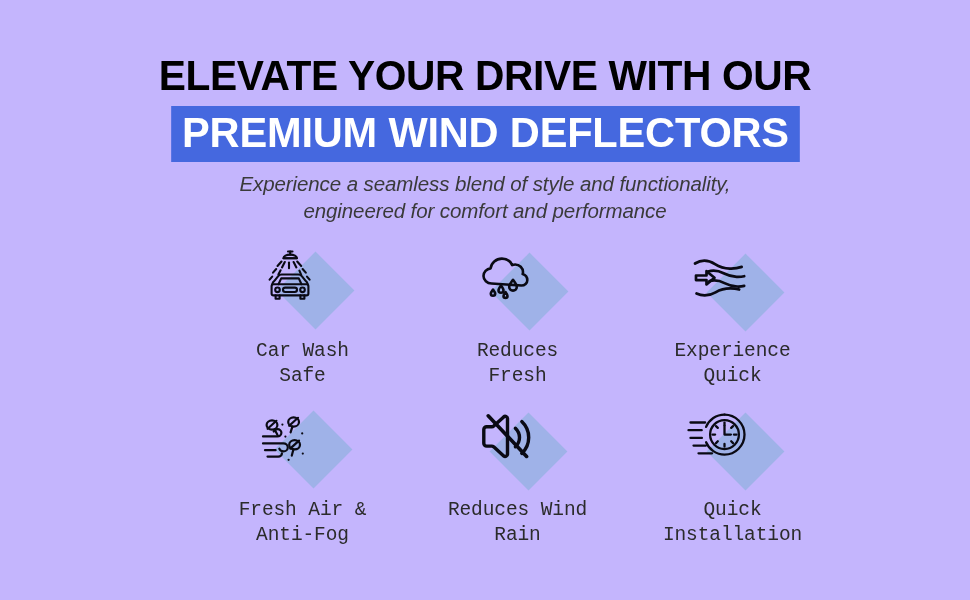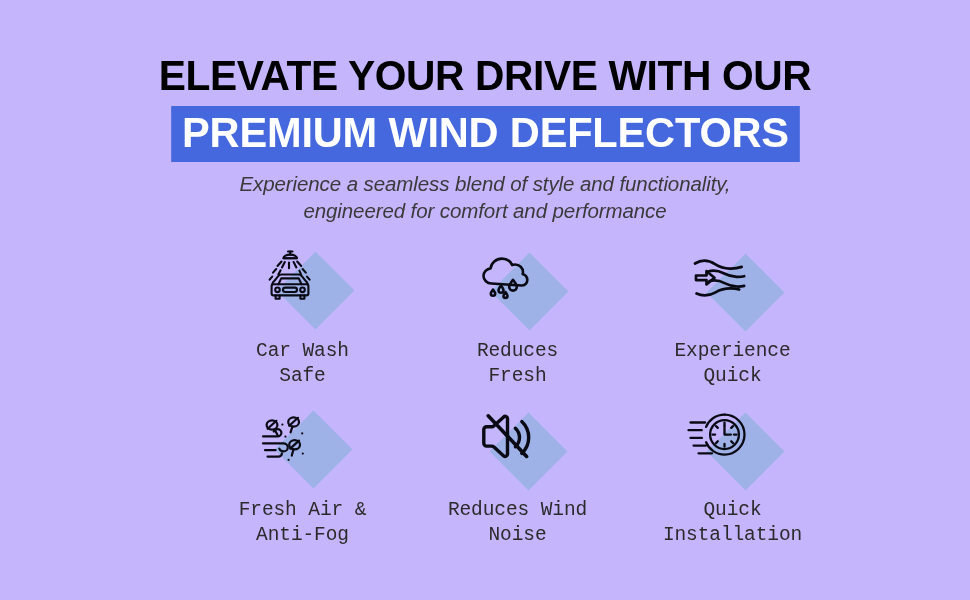--- a/index.html
+++ b/index.html
@@ -319,21 +319,21 @@
 
               <path d="M39.4 23.2c2.6 2.5 4.1 5.8 4.1 9.3s-1.5 6.8-4.1 9.3"></path>
               <path d="M45.8 16.6c4.4 4.2 6.9 9.8 6.9 15.9s-2.5 11.7-6.9 15.9"></path>
 
               <path d="M12.2 10.8 50.6 51.4" stroke-width="3.6"></path>
             </svg>
           </div>
         </div>
         <div class="feature-label">
           <span>Reduces Wind</span>
-          <span>Noise</span>
+          <span>Rain</span>
         </div>
       </div>
 
       <div class="feature f-quick">
         <div class="icon-stage">
           <div class="diamond"></div>
           <div class="glyph">
             <svg viewBox="0 0 64 64" fill="none" stroke="#0a0a14" stroke-width="2.3" stroke-linecap="round" stroke-linejoin="round">
 
               <path d="M38.5 9.6c11 0 20 9 20 20s-9 20-20 20c-8.3 0-15.4-5.1-18.4-12.3"></path>

